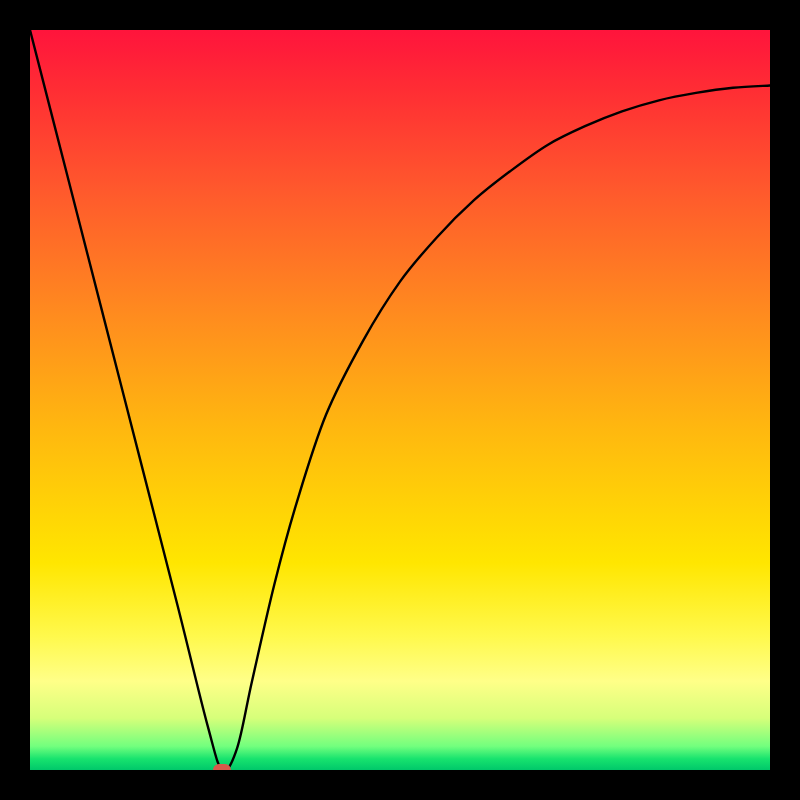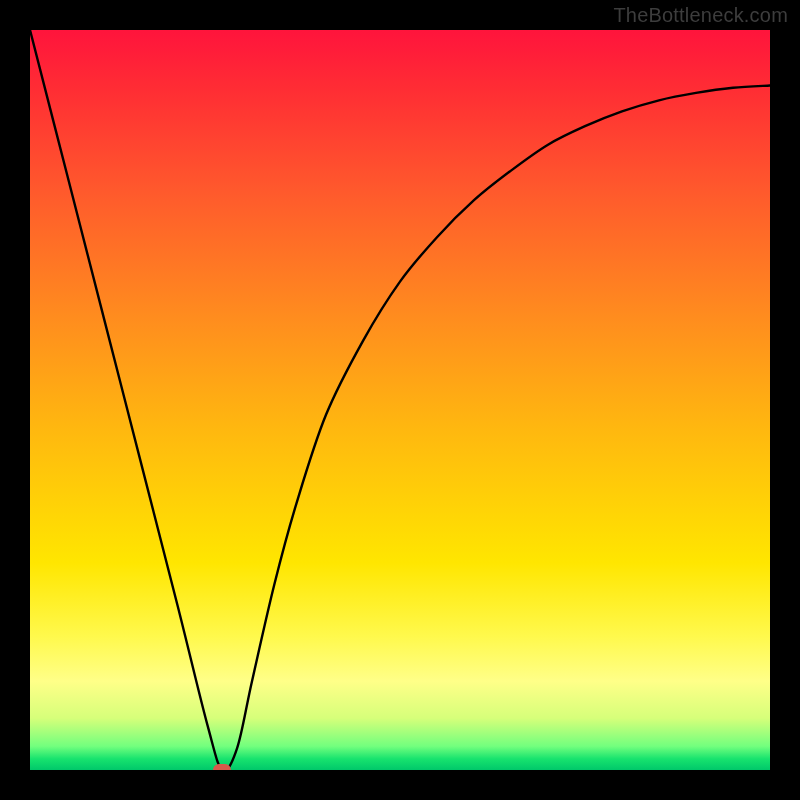--- a/index.html
+++ b/index.html
@@ -64,21 +64,20 @@
     font-family: Arial, Helvetica, sans-serif;
     font-size: 20px;
     color: #3d3d3d;
     letter-spacing: 0.2px;
   }
 </style>
 </head>
 <body>
 
 <div class="frame">
-  <div class="attribution">TheBottleneck.com</div>
 
   <div class="plot">
     <div class="gradient"></div>
 
     <svg class="curve" viewBox="0 0 740 740" preserveAspectRatio="none">
       <path id="curve-path" d="M 0 0 C 6.166666666666667 24.049999999999994 24.666666666666664 96.19999999999996 37 144.29999999999995 C 49.333333333333336 192.39999999999995 61.666666666666664 240.5 74 288.6 C 86.33333333333333 336.70000000000005 98.66666666666667 384.8 111 432.90000000000003 C 123.33333333333333 481.00000000000006 136.9 533.4166666666667 148 577.2 C 159.1 620.9833333333333 170.2 668.4666666666667 177.6 695.6 C 185 722.7333333333333 187.46666666666667 736.3 192.4 740 C 197.33333333333334 743.7 202.26666666666668 732.5999999999999 207.20000000000002 717.8 C 212.13333333333335 703 215.83333333333334 678.3333333333334 222 651.2 C 228.16666666666666 624.0666666666667 236.8 584.6 244.20000000000002 555 C 251.60000000000002 525.4 257.76666666666665 501.9666666666667 266.4 473.6 C 275.0333333333333 445.23333333333335 284.9 411.93333333333334 296 384.8 C 307.1 357.6666666666667 320.6666666666667 333 333 310.8 C 345.3333333333333 288.6 357.66666666666663 268.8666666666666 370 251.59999999999997 C 382.33333333333337 234.33333333333331 394.66666666666674 220.7666666666667 407.00000000000006 207.20000000000005 C 419.33333333333337 193.63333333333338 431.6666666666667 181.29999999999995 444 170.19999999999993 C 456.3333333333333 159.0999999999999 468.6666666666667 149.84999999999988 481 140.5999999999999 C 493.3333333333333 131.34999999999994 505.6666666666667 122.10000000000002 518 114.70000000000005 C 530.3333333333334 107.30000000000007 542.6666666666666 101.75000000000006 555 96.20000000000005 C 567.3333333333334 90.65000000000003 579.6666666666666 85.71666666666665 592 81.39999999999998 C 604.3333333333334 77.0833333333333 616.6666666666666 73.38333333333328 629 70.29999999999995 C 641.3333333333334 67.21666666666663 653.6666666666666 64.99666666666666 666 62.89999999999998 C 678.3333333333334 60.803333333333306 690.6666666666666 58.95333333333324 703 57.719999999999914 C 715.3333333333334 56.486666666666586 733.8333333333334 55.86999999999998 740 55.5" fill="none" stroke="#000" stroke-width="2.4" stroke-linecap="round" stroke-linejoin="round"></path>
     </svg>
 
     <div class="dot" id="min-dot" style="left: 192.4px; top: 740px;"></div>
   </div>

